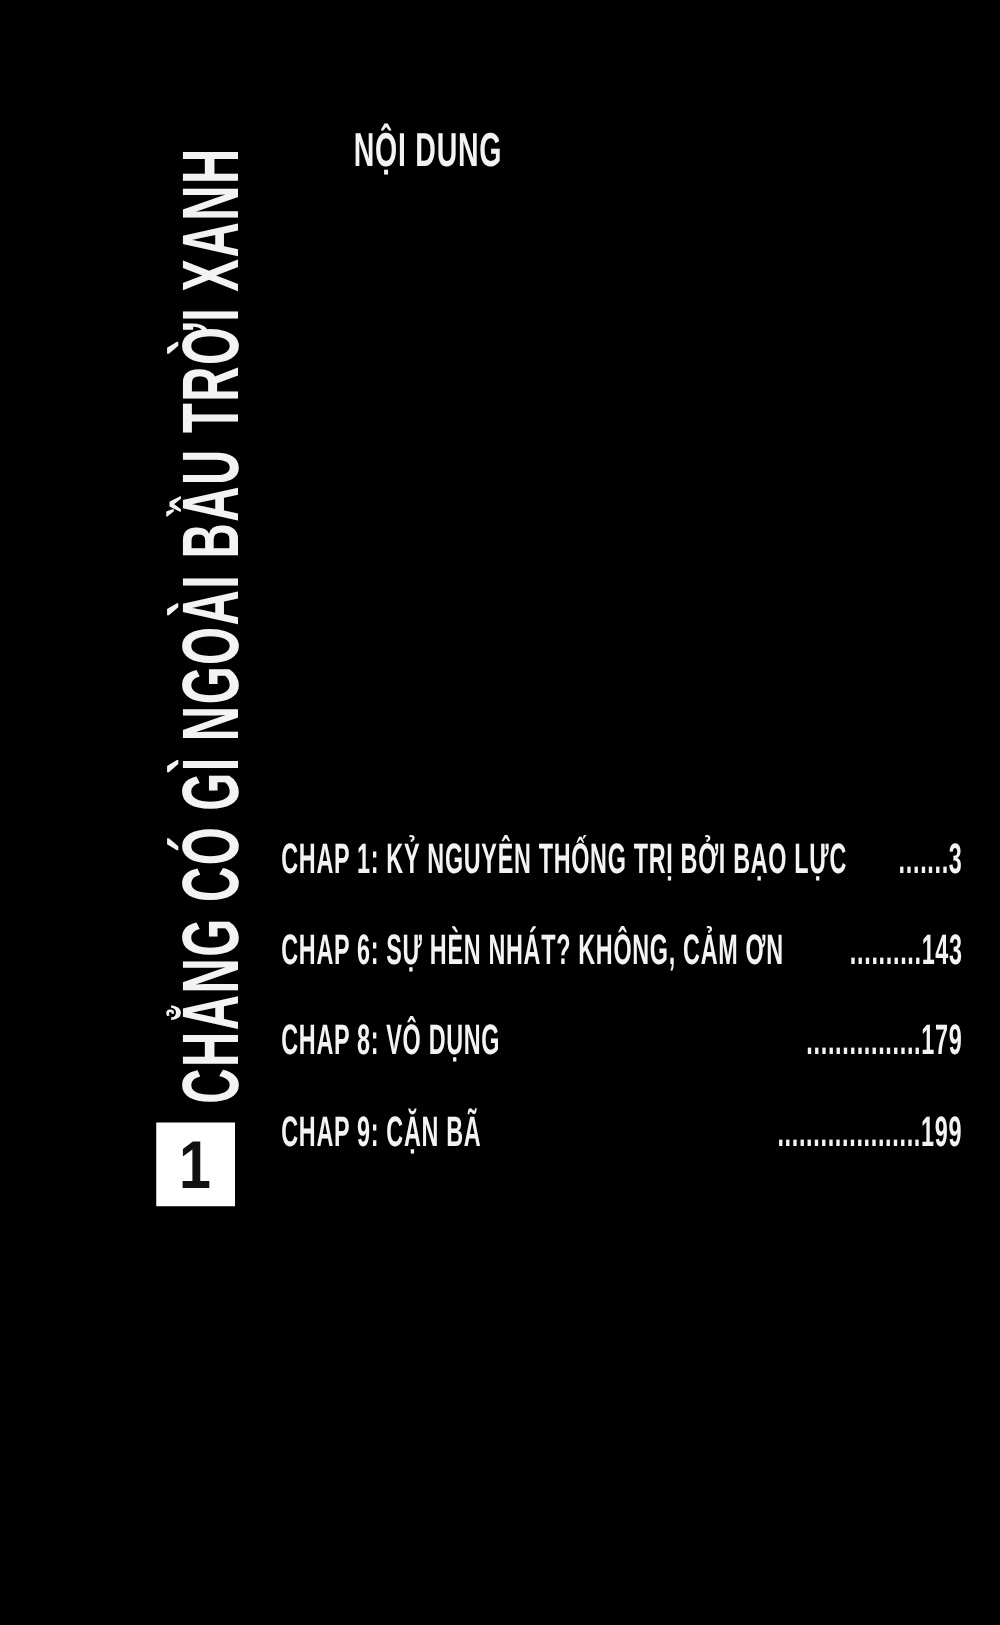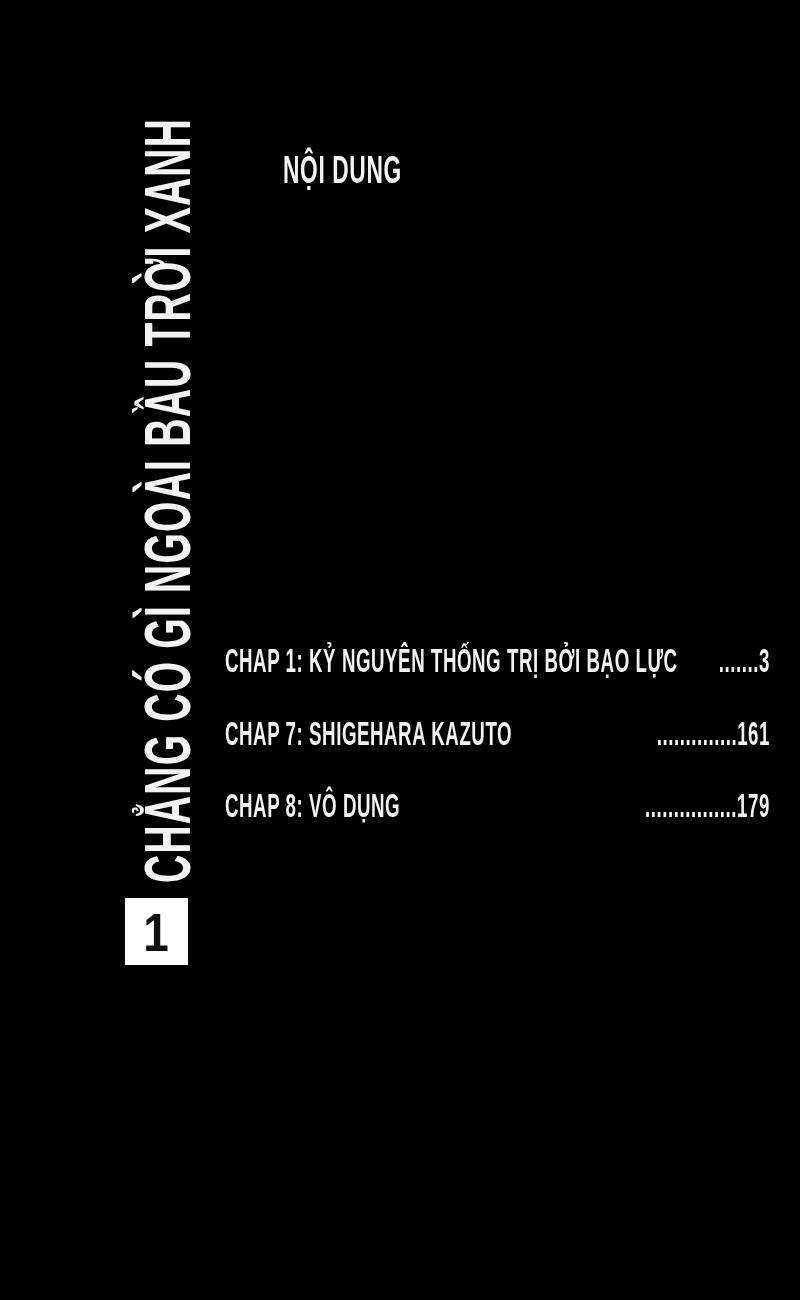--- a/index.html
+++ b/index.html
@@ -54,36 +54,34 @@
     line-height: 1;
   }
 
   
   .heading {
     position: absolute;
     left: 283px;
     top: 100px;
     height: 44px;
     display: flex;
-    align-items: center;
-    margin-top: 48px;
   }
   .heading-text {
     font-size: 38px;
     letter-spacing: 1px;
     white-space: nowrap;
     transform: scaleX(0.6);
     transform-origin: 0 50%;
   }
 
   
   .toc {
     position: absolute;
     left: 225px;
-    top: 624px;
+    top: 652px;
     width: 545px;
   }
   .row {
     position: relative;
     height: 72.5px;
   }
   .t {
     position: absolute;
     left: 0;
     top: 50%;
@@ -120,22 +118,26 @@
   <div class="heading">
     <span class="heading-text">NỘI DUNG</span>
   </div>
 
   <div class="toc">
     <div class="row">
       <span class="t">CHAP 1: KỶ NGUYÊN THỐNG TRỊ BỞI BẠO LỰC</span>
       <span class="r"><span>.......</span><span>3</span></span>
     </div>
     <div class="row">
-      <span class="t">CHAP 7: SHIGEHARA KAZUTO</span>
-      <span class="r"><span>..............</span><span>161</span></span>
+      <span class="t">CHAP 6: SỰ HÈN NHÁT? KHÔNG, CẢM ƠN</span>
+      <span class="r"><span>..........</span><span>143</span></span>
     </div>
     <div class="row">
       <span class="t">CHAP 8: VÔ DỤNG</span>
       <span class="r"><span>................</span><span>179</span></span>
+    </div>
+    <div class="row">
+      <span class="t">CHAP 9: CẶN BÃ</span>
+      <span class="r"><span>....................</span><span>199</span></span>
     </div>
   </div>
 
 </div>
 
 </body></html>

